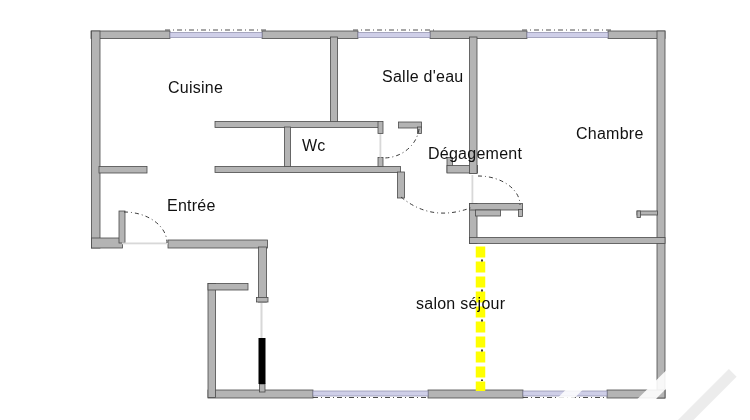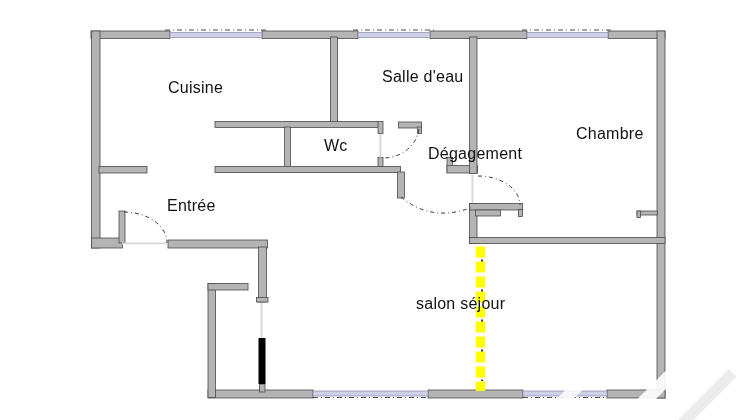--- a/index.html
+++ b/index.html
@@ -125,17 +125,17 @@
     <g>
       <rect x="552" y="386" width="40" height="12" transform="rotate(-45 572 392)" fill="#ffffff" opacity="0.85"></rect>
       <rect x="608" y="381" width="100" height="13" transform="rotate(-45 658 387)" fill="#ffffff" opacity="0.9"></rect>
       <rect x="660" y="398" width="85" height="11" transform="rotate(-45 702 403)" fill="#c9c9c9" opacity="0.35"></rect>
     </g>
   </svg>
 
   <div class="room-label" style="left:168px;top:79px;">Cuisine</div>
   <div class="room-label" style="left:382px;top:68px;">Salle d'eau</div>
   <div class="room-label" style="left:540px;top:125px;margin-left:36px;">Chambre</div>
-  <div class="room-label" style="left:324px;top:137px;">Wc</div>
+  <div class="room-label" style="left:302px;top:137px;">Wc</div>
   <div class="room-label" style="left:412px;top:145px;margin-left:16px;">Dégagement</div>
   <div class="room-label" style="left:167px;top:197px;">Entrée</div>
   <div class="room-label" style="left:416px;top:295px;">salon séjour</div>
 </div>
 
 </body></html>

